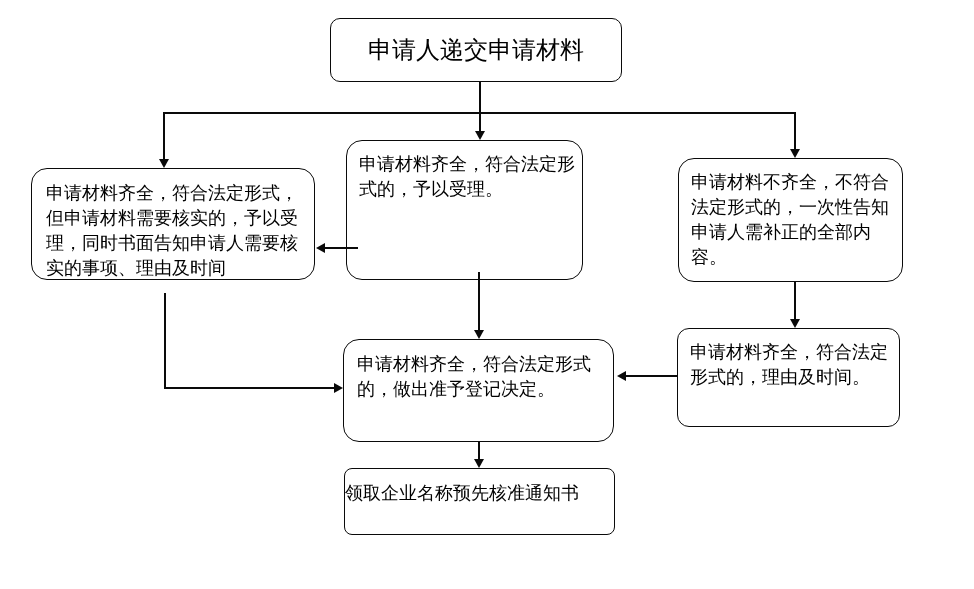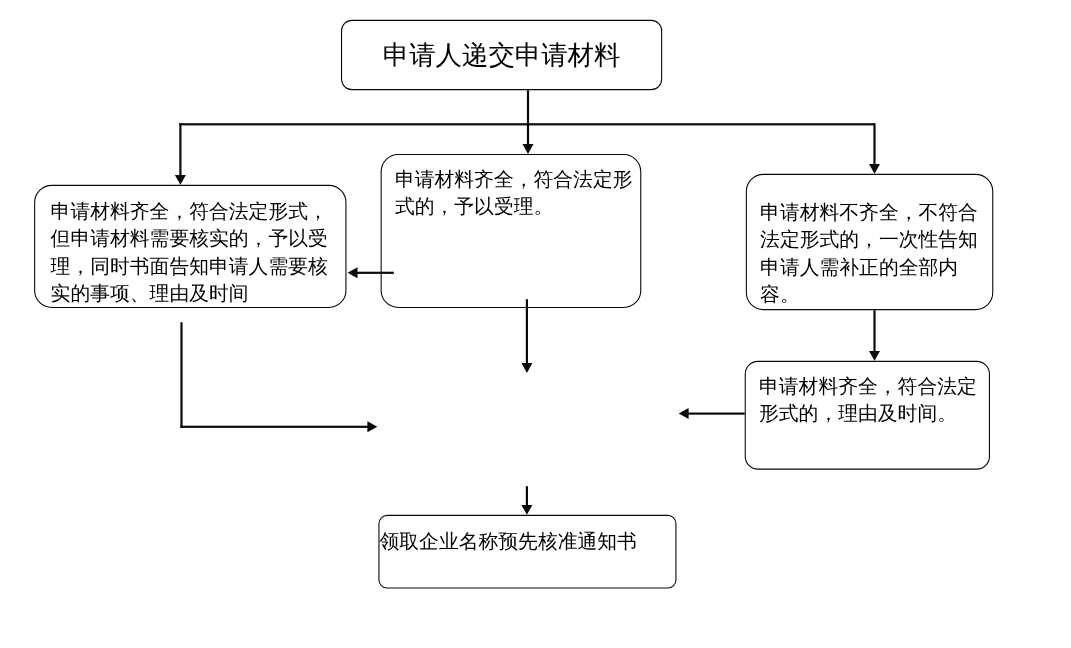--- a/index.html
+++ b/index.html
@@ -55,24 +55,24 @@
     border-bottom: 5.5px solid transparent;
     border-right: 9px solid #0a0a0a;
   }
   .arr-right {
     border-top: 5.5px solid transparent;
     border-bottom: 5.5px solid transparent;
     border-left: 9px solid #0a0a0a;
   }
 
   
-  #node-submit   { left: 310px; top: 18px;  width: 292px; height: 64px;  font-size: 24px; border-radius: 10px; }
+  #node-submit   { left: 330px; top: 18px;  width: 292px; height: 64px;  font-size: 24px; border-radius: 10px; }
   #node-verify   { left: 31px;  top: 168px; width: 284px; height: 112px; padding: 11px 8px 0 14px; border-radius: 16px; }
   #node-accept-mid { left: 346px; top: 140px; width: 237px; height: 140px; padding: 10px 4px 0 12px; border-radius: 16px; }
-  #node-incomplete { left: 678px; top: 158px; width: 225px; height: 124px; padding: 22px 6px 0 12px; border-radius: 16px; }
+  #node-incomplete { left: 678px; top: 158px; width: 225px; height: 124px; padding: 10px 6px 0 12px; border-radius: 16px; }
   #node-accept-right { left: 677px; top: 328px; width: 223px; height: 99px; padding: 10px 6px 0 12px; border-radius: 12px; }
   #node-decision { left: 343px; top: 339px; width: 271px; height: 103px; padding: 11px 6px 0 13px; border-radius: 16px; }
   #node-receive  { left: 344px; top: 468px; width: 271px; height: 67px; padding: 11px 0 0 0; border-radius: 8px; }
 </style>
 </head>
 <body>
 
 <div class="canvas">
 
   <div class="node center-text" id="node-submit">申请人递交申请材料</div>
@@ -86,20 +86,22 @@
 式的，予以受理。</div>
 
   <div class="node" id="node-incomplete">申请材料不齐全，不符合
 法定形式的，一次性告知
 申请人需补正的全部内
 容。</div>
 
   <div class="node" id="node-accept-right">申请材料齐全，符合法定
 形式的，理由及时间。</div>
 
+  <div class="node" id="node-decision">申请材料齐全，符合法定形式
+的，做出准予登记决定。</div>
 
   <div class="node" id="node-receive">领取企业名称预先核准通知书</div>
 
   <div class="vline" style="left:479px; top:82px; height:32px;"></div>
 
   <div class="hline" style="left:163px; top:112px; width:632px;"></div>
 
   <div class="vline" style="left:163px; top:112px; height:48px;"></div>
   <div class="arr arr-down" style="left:158.5px; top:159px;"></div>
 

